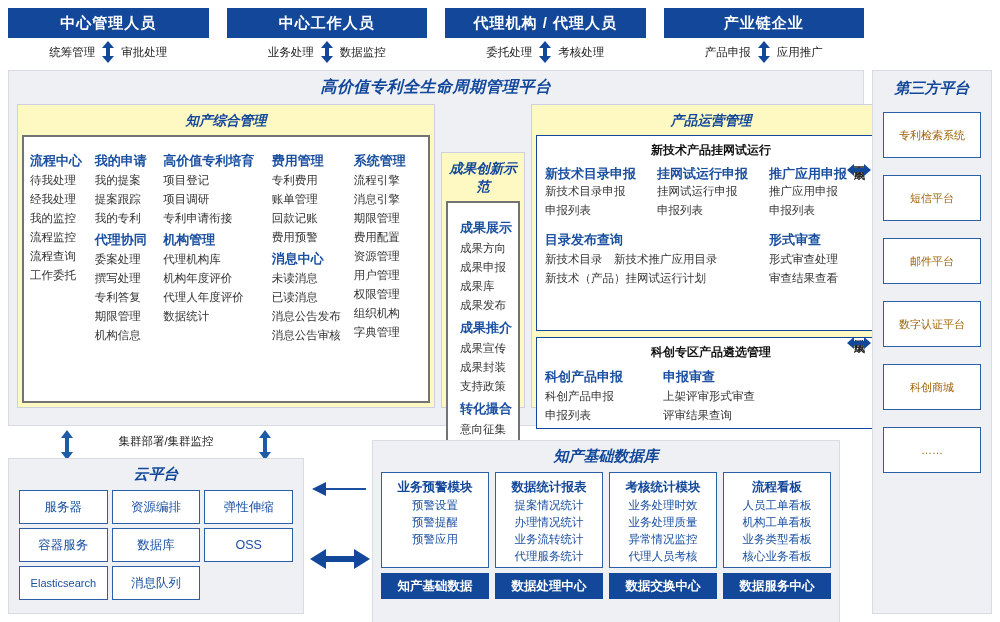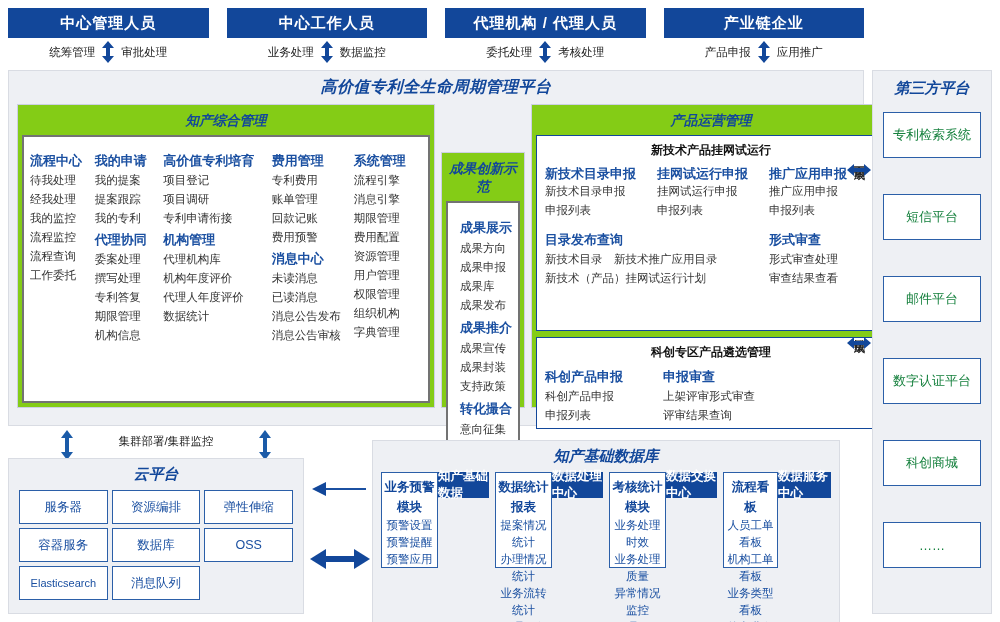--- a/index.html
+++ b/index.html
@@ -22,21 +22,21 @@
   .ud-arrow{width:14px;height:22px;flex:0 0 14px;position:relative;}
   .ud-arrow svg{display:block}
 
   
   .platform{position:absolute;left:8px;top:70px;width:856px;height:356px;
             background:#EEF0F4;border:1px solid #d9dce3;box-sizing:border-box;}
   .platform-title{text-align:center;font-size:16px;font-weight:bold;color:#12479A;
                   font-style:italic;padding:6px 0 6px;letter-spacing:.5px;}
   .platform-body{display:flex;gap:6px;padding:0 8px 8px;box-sizing:border-box;height:312px;}
 
-  .sect{background:#84cc16;border:1px solid #ccd0e2;box-sizing:border-box;
+  .sect{background:#fef9c3;border:1px solid #ccd0e2;box-sizing:border-box;
         display:flex;flex-direction:column;padding:4px;}
   .sect-title{text-align:center;font-size:13.5px;font-weight:bold;color:#12479A;
               font-style:italic;padding:3px 0 5px;}
   .sect-inner{background:#fff;border:2px solid #737373;flex:1;padding:12px 6px;box-sizing:border-box;}
 
   .sect-a{width:418px;}
   .sect-b{width:112px;margin-top:48px;}
   .sect-c{flex:1;}
 
   
@@ -66,22 +66,22 @@
          display:flex;flex-direction:column;align-items:center;justify-content:space-around;}
   .integ-grp{display:flex;flex-direction:column;align-items:center;gap:2px;}
   .vtext{writing-mode:vertical-rl;font-size:11.5px;color:#222;letter-spacing:1px;line-height:13px;}
   .lr-arrow{width:24px;height:14px;}
 
   
   .third{position:absolute;left:872px;top:70px;width:120px;height:544px;
          background:#EEF0F4;border:1px solid #d9dce3;box-sizing:border-box;
          display:flex;flex-direction:column;align-items:center;padding-top:8px;}
   .third-title{font-size:15px;font-weight:bold;color:#12479A;font-style:italic;margin-bottom:14px;}
-  .third-item{width:96px;height:44px;border:1.5px solid #2B5FA8;background:#fff;color:#15803d;
-              font-size:13px;display:flex;align-items:center;justify-content:center;margin-bottom:36px;}
+  .third-item{width:96px;height:44px;border:1.5px solid #2B5FA8;background:#fff;color:#a16207;
+              font-size:11px;display:flex;align-items:center;justify-content:center;margin-bottom:17px;}
 
   
   .cluster{position:absolute;left:60px;top:424px;width:212px;height:34px;
            display:flex;align-items:center;justify-content:space-between;}
   .cluster .lbl{font-size:11.5px;color:#222;}
 
   
   .cloud{position:absolute;left:8px;top:458px;width:296px;height:156px;
          background:#EEF0F4;border:1px solid #d9dce3;box-sizing:border-box;padding:4px 10px 8px;}
   .cloud-title{text-align:center;font-size:15px;font-weight:bold;color:#12479A;
@@ -93,21 +93,21 @@
 
   
   .midarrows{position:absolute;left:310px;top:465px;width:60px;height:140px;}
 
   
   .kdb{position:absolute;left:372px;top:440px;width:468px;height:202px;
        background:#EEF0F4;border:1px solid #d9dce3;box-sizing:border-box;padding:4px 8px 8px;}
   .kdb-title{text-align:center;font-size:15px;font-weight:bold;color:#12479A;
              font-style:italic;padding:2px 0 6px;}
   .kdb-cols{display:flex;gap:6px;}
-  .kdb-col{flex:1;display:flex;}
+  .kdb-col{flex:1;display:flex;flex-direction:column;}
   .kdb-box{border:1.5px solid #2B5FA8;background:#fff;height:96px;box-sizing:border-box;
            padding:4px 2px;text-align:center;margin-bottom:5px;}
   .kdb-h{font-size:12.5px;font-weight:bold;color:#12479A;line-height:20px;}
   .kdb-i{font-size:11.5px;color:#1B50A1;line-height:17px;}
   .kdb-foot{height:26px;background:#12479A;color:#fff;font-size:12.5px;font-weight:bold;
             display:flex;align-items:center;justify-content:center;}
 </style>
 </head>
 <body>
 

